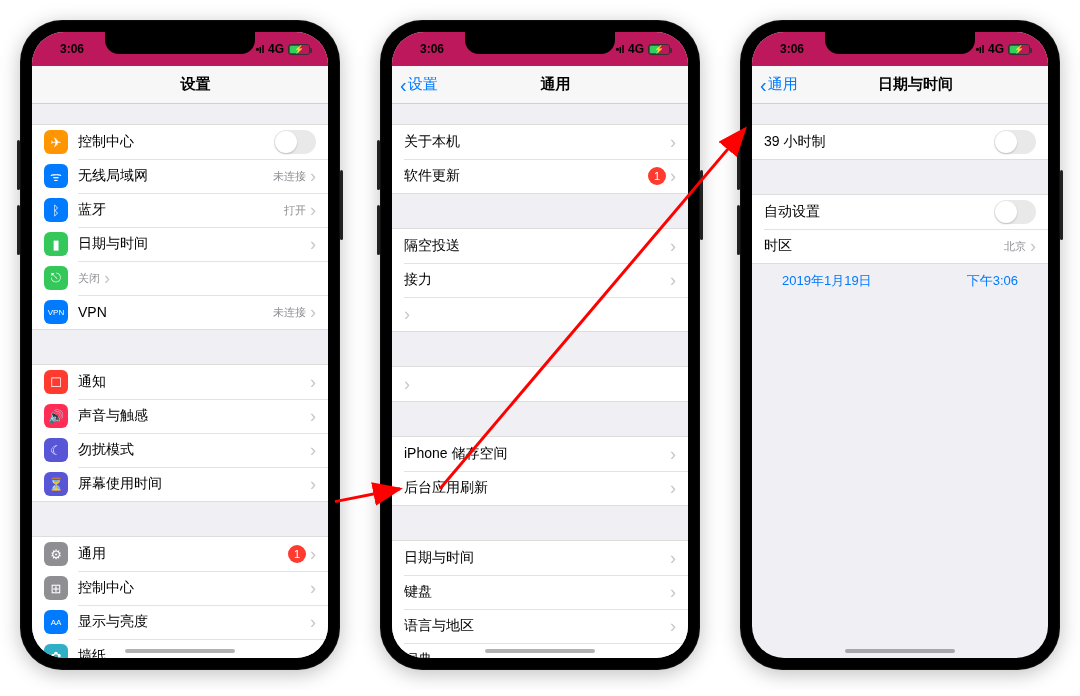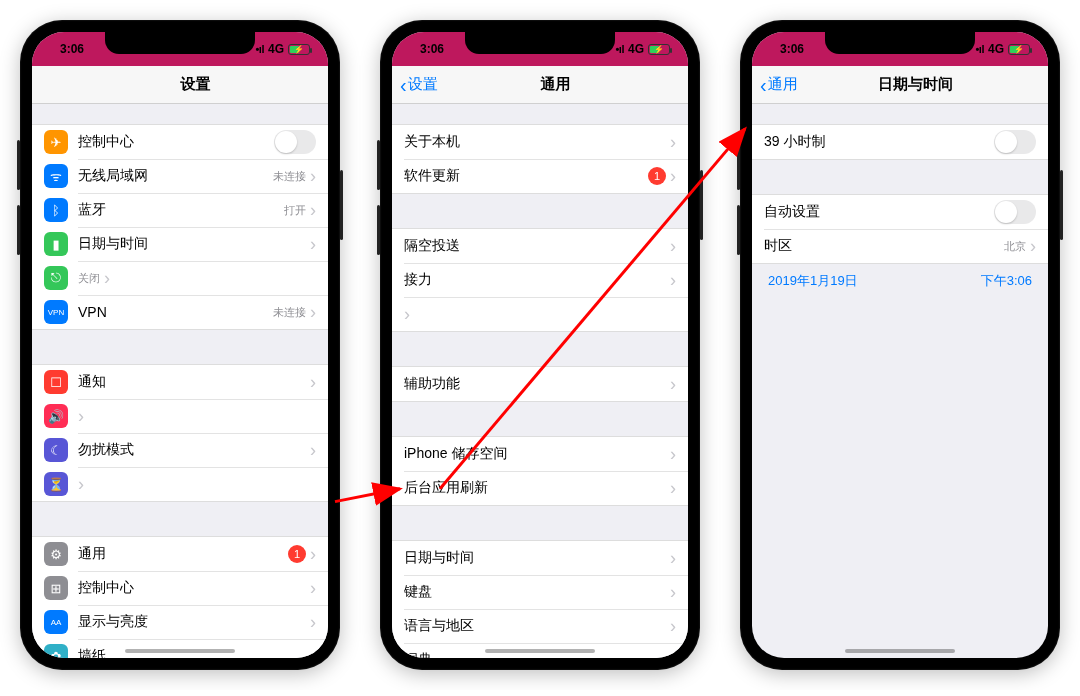--- a/index.html
+++ b/index.html
@@ -132,21 +132,21 @@
     width:22px; height:22px; border-radius:50%;
     background:#fff; top:1px; left:1px;
     box-shadow:0 1px 2px rgba(0,0,0,.2);
   }
   .badge {
     background:#ff3b30; color:#fff;
     min-width:18px; height:18px; border-radius:9px;
     font-size:11px; display:flex; align-items:center; justify-content:center;
     padding:0 4px; margin-right:4px;
   }
-  .dt-row { display:flex; justify-content:space-between; color:#007aff; padding:8px 16px; font-size:13px;}
+  .dt-row { display:flex; justify-content:space-between; color:#007aff; padding:8px 30px; font-size:13px;}
   .home-ind { position:absolute; bottom:5px; left:50%; transform:translateX(-50%); width:110px; height:4px; background:#000; border-radius:3px; opacity:.3;}
   
   .c-orange{background:#ff9500;} .c-blue{background:#007aff;}
   .c-green{background:#34c759;} .c-red{background:#ff3b30;}
   .c-red2{background:#ff2d55;} .c-purple{background:#5856d6;} .c-grey{background:#8e8e93;} .c-black{background:#1c1c1e;} .c-cyan{background:#30b0c7;}
   svg.arrow-overlay { position:absolute; top:0; left:0; width:100%; height:100%; pointer-events:none; z-index:100;}
 </style>
 </head>
 <body>
 
@@ -205,29 +205,31 @@
           </div>
         </div>
         <div class="section ">
           <div class="row ">
             <span class="icon c-red" style="font-size:13px">☐</span>
             <span class="label">通知</span>
             <span class="chevron">›</span>
           </div>
           <div class="row ">
             <span class="icon c-red2" style="font-size:13px">🔊</span>
+            <span class="label">声音与触感</span>
             <span class="chevron">›</span>
           </div>
           <div class="row ">
             <span class="icon c-purple" style="font-size:13px">☾</span>
             <span class="label">勿扰模式</span>
             <span class="chevron">›</span>
           </div>
           <div class="row ">
             <span class="icon c-purple" style="font-size:13px">⏳</span>
+            <span class="label">屏幕使用时间</span>
             <span class="chevron">›</span>
           </div>
         </div>
         <div class="section ">
           <div class="row ">
             <span class="icon c-grey" style="font-size:13px">⚙</span>
             <span class="label">通用</span>
             <span class="badge">1</span>
             <span class="chevron">›</span>
           </div>
@@ -299,21 +301,20 @@
           <div class="row no-icon">
             <span class="label">接力</span>
             <span class="chevron">›</span>
           </div>
           <div class="row no-icon">
             <span class="chevron">›</span>
           </div>
         </div>
         <div class="section ">
           <div class="row no-icon">
-            <span class="label">辅助功能</span>
             <span class="chevron">›</span>
           </div>
         </div>
         <div class="section ">
           <div class="row no-icon">
             <span class="label">iPhone 储存空间</span>
             <span class="chevron">›</span>
           </div>
           <div class="row no-icon">
             <span class="label">后台应用刷新</span>

